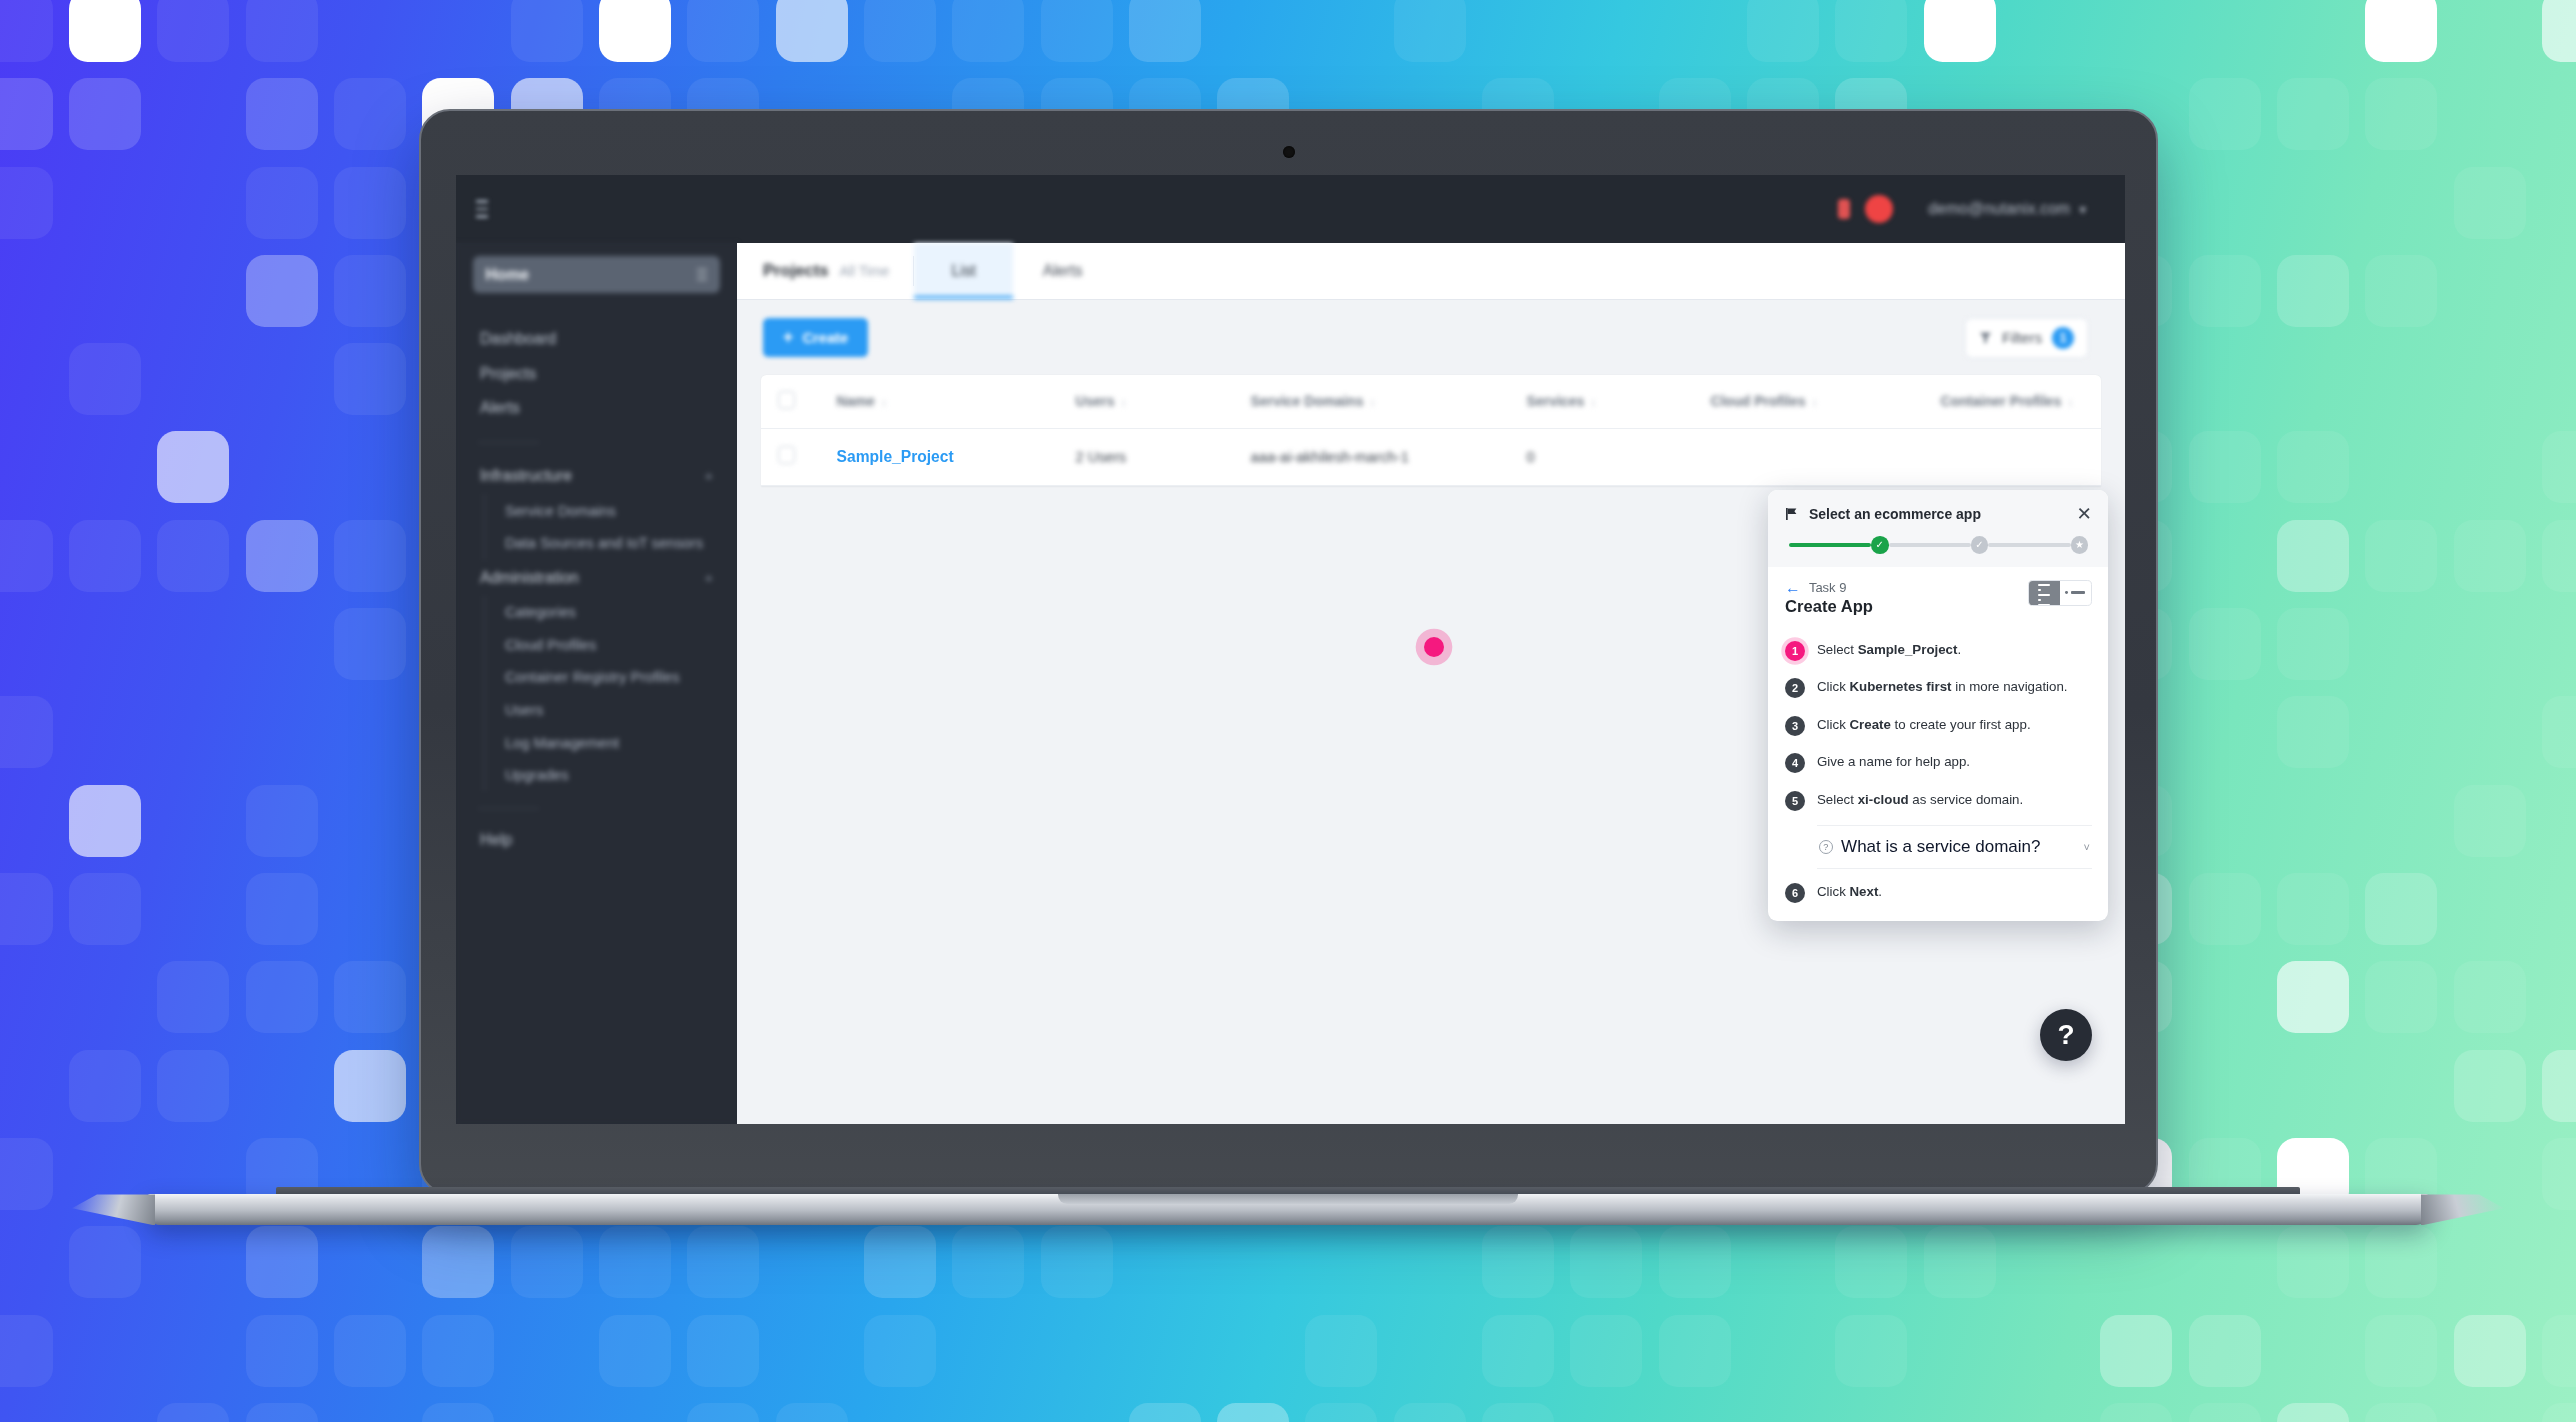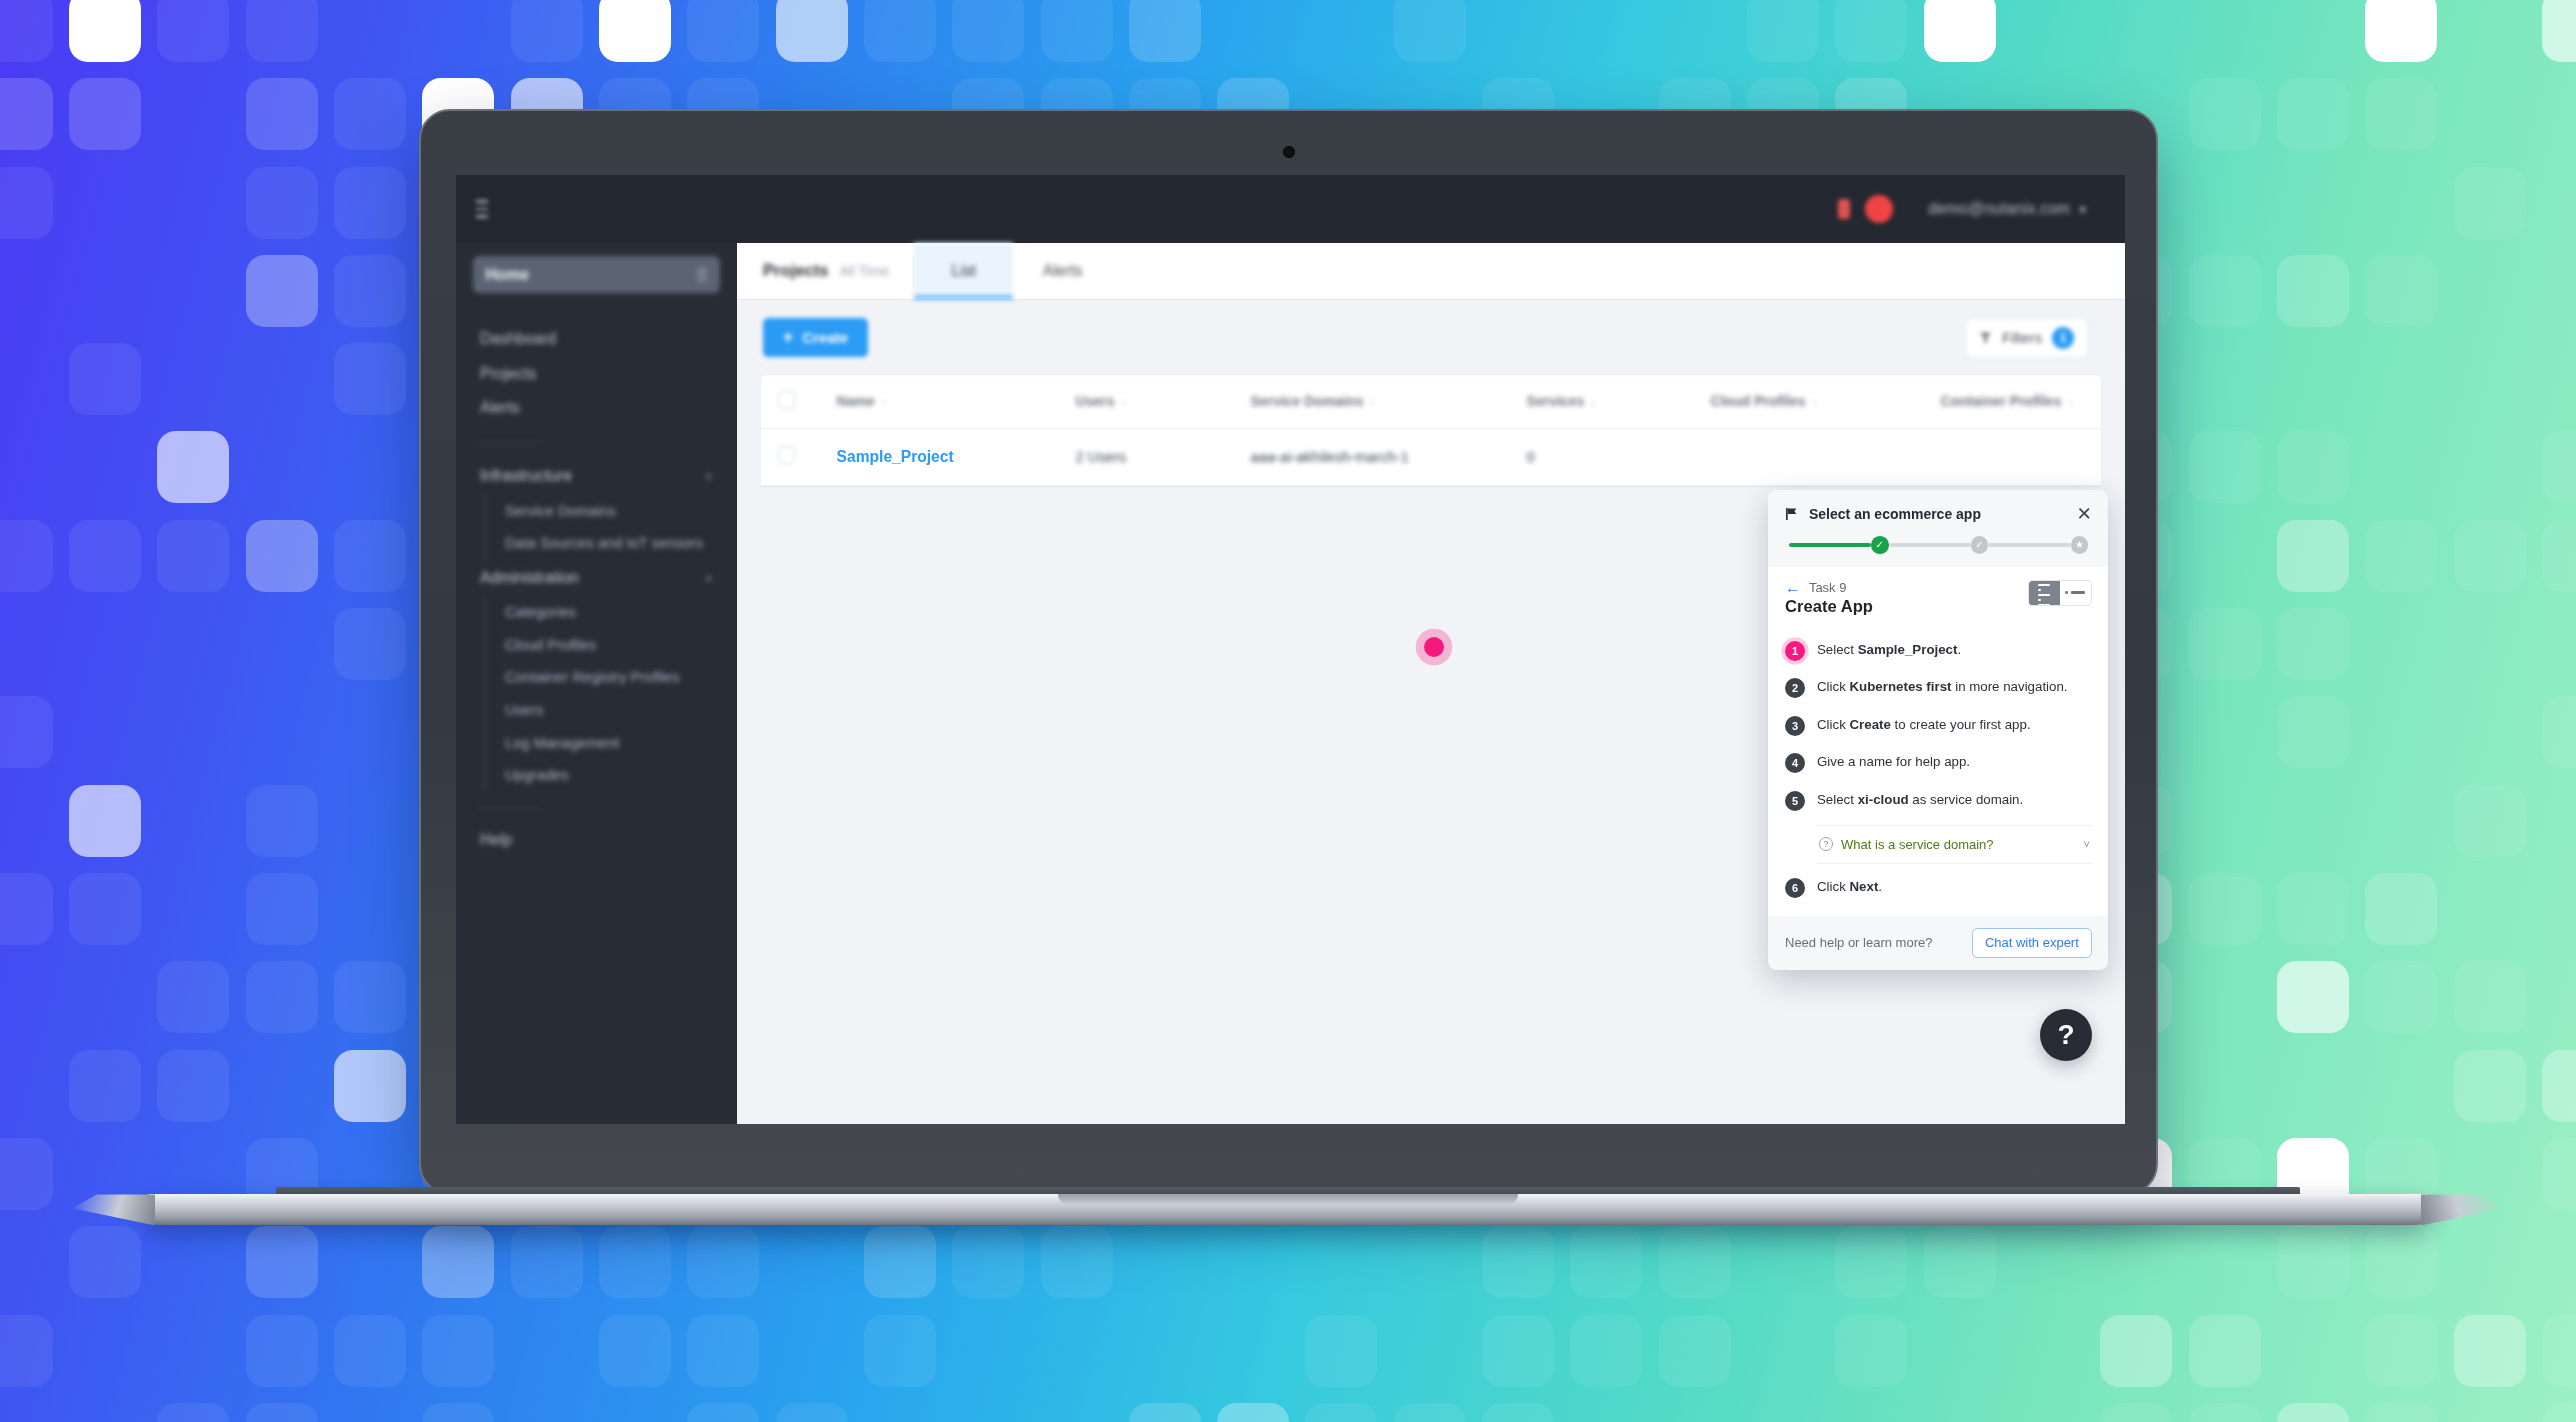--- a/index.html
+++ b/index.html
@@ -265,21 +265,21 @@
   .step-text b { font-weight:700; }
   .faq {
     margin: 5.5px 0 5.5px 32px; padding: 11px 1.8px;
     border-top:0.9px solid #edeff2; border-bottom:0.9px solid #edeff2;
     display:flex; align-items:center; gap:8.3px; cursor:pointer;
   }
   .faq .q {
     width:14px;height:14px;border-radius:50%;border:1.3px solid #9aa2ac;color:#7e868f;
     font-size:9.2px;display:flex;align-items:center;justify-content:center;flex:0 0 auto;
   }
-  .faq .t { flex:1; color:#4d7c0f; font-size:13px; }
+  .faq .t { flex:1; color:#0f172a; font-size:17px; }
   .faq .chev { color:#8d949d; font-size:11px; }
 
   #guide-foot {
     background:#f6f7f9; padding: 12px 16.6px;
     display:flex; align-items:center; justify-content:space-between;
   }
   #foot-text { color:#686f78; font-size:13px; }
   #chat-btn {
     border:0.9px solid #9cc4f5; color:#2b7df4; background:#fff;
     border-radius:5.5px; padding: 6.4px 12px; font-size:13px; cursor:pointer;
@@ -802,24 +802,20 @@
                     </div>
 
                     <div class="step">
                       <div class="step-num">6</div>
                       <div class="step-text"><span>Click </span><b>Next</b><span>.</span></div>
                     </div>
 
                   </div>
                 </div>
 
-                <div id="guide-foot">
-                  <span id="foot-text">Need help or learn more?</span>
-                  <button id="chat-btn">Chat with expert</button>
-                </div>
 
               </div>
 
             </div>
           </div>
         </div>
 
         <div id="marker-dot"></div>
       </div>
     </div>

